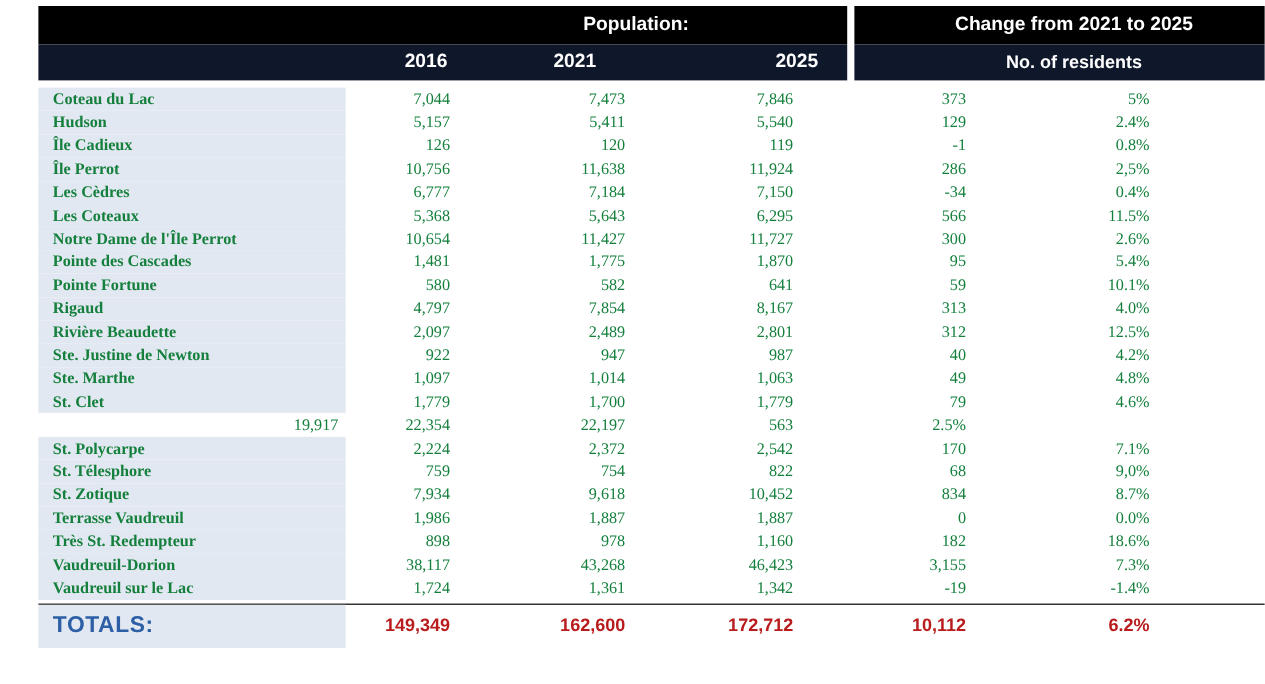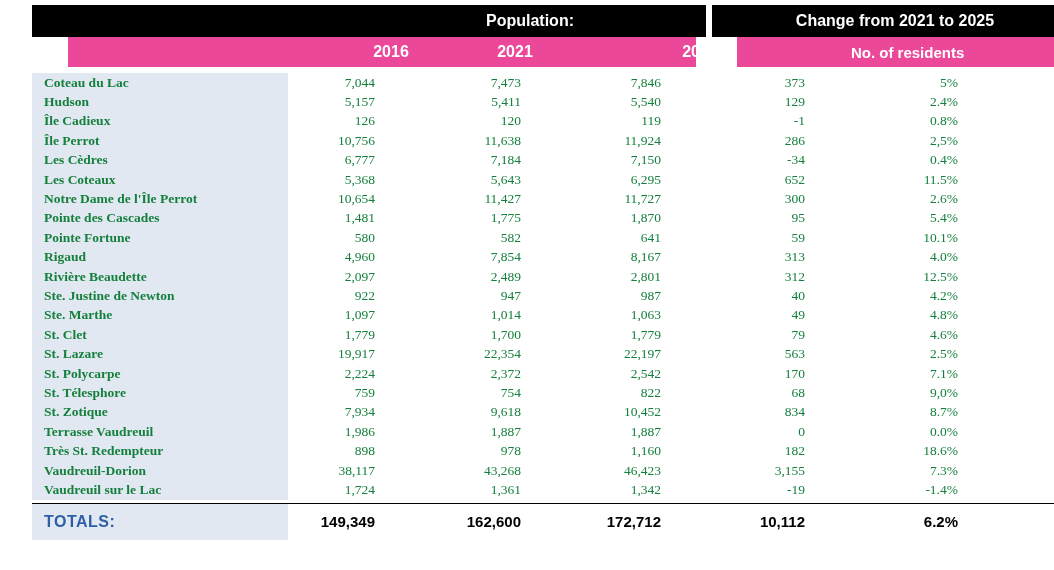--- a/index.html
+++ b/index.html
@@ -13,21 +13,21 @@
   .table-wrap{position:absolute;left:4px;top:5px;width:1046px;padding-left:28px;}
 
   
   .band{display:flex;}
   .band .left-sec{width:674px;position:relative;}
   .band .gap{width:6px;background:#ffffff;}
   .band .right-sec{width:366px;position:relative;display:flex;align-items:center;justify-content:center;}
   .band-black{height:32px;}
   .band-black .left-sec,.band-black .right-sec{background:#000000;}
   .band-blue{height:30px;}
-  .band-blue .left-sec,.band-blue .right-sec{background:#ec4899;margin-left:36px;}
+  .band-blue .left-sec,.band-blue .right-sec{background:#0f172a;}
   .hdr-text{color:#ffffff;font-weight:bold;font-size:16px;white-space:nowrap;}
   .pop-label{position:absolute;top:50%;left:498px;transform:translate(-50%,-50%);}
   .yr{position:absolute;top:50%;transform:translate(-50%,-50%);}
   .yr-2016{left:323px;}
   .yr-2021{left:447px;text-align:right;}
   .yr-2025{left:632px;}
   .residents-label{font-size:15px;}
 
   
   .grid-row{
@@ -46,26 +46,26 @@
     display:flex;align-items:center;
   }
   .cell.num{text-align:right;padding-right:6px;font-weight:normal;}
 
   
   .totals-line{height:1px;background:#000000;margin-top:3px;}
   .totals-row{height:36px;margin-top:0;}
   .totals-row .cell.name{
     background:#e2e8f1;
     color:#2d5fa6;
-    font-size:16px;
+    font-size:19px;
     font-weight:bold;
     letter-spacing:0.5px;
   }
   .totals-row .cell.num{
-    color:#000000;
+    color:#b91c1c;
     font-size:15px;
     font-weight:bold;
   }
 </style>
 </head>
 <body>
 
 <div class="page">
   <div class="table-wrap">
 
@@ -140,21 +140,21 @@
     <div class="cell num">-34</div>
     <div class="cell num">0.4%</div>
     <div class="cell"></div>
   </div>
 
   <div class="grid-row row">
     <div class="cell name">Les Coteaux</div>
     <div class="cell num">5,368</div>
     <div class="cell num">5,643</div>
     <div class="cell num">6,295</div>
-    <div class="cell num">652</div>
+    <div class="cell num">566</div>
     <div class="cell num">11.5%</div>
     <div class="cell"></div>
   </div>
 
   <div class="grid-row row">
     <div class="cell name">Notre Dame de l'Île Perrot</div>
     <div class="cell num">10,654</div>
     <div class="cell num">11,427</div>
     <div class="cell num">11,727</div>
     <div class="cell num">300</div>
@@ -178,21 +178,21 @@
     <div class="cell num">580</div>
     <div class="cell num">582</div>
     <div class="cell num">641</div>
     <div class="cell num">59</div>
     <div class="cell num">10.1%</div>
     <div class="cell"></div>
   </div>
 
   <div class="grid-row row">
     <div class="cell name">Rigaud</div>
-    <div class="cell num">4,960</div>
+    <div class="cell num">4,797</div>
     <div class="cell num">7,854</div>
     <div class="cell num">8,167</div>
     <div class="cell num">313</div>
     <div class="cell num">4.0%</div>
     <div class="cell"></div>
   </div>
 
   <div class="grid-row row">
     <div class="cell name">Rivière Beaudette</div>
     <div class="cell num">2,097</div>
@@ -227,21 +227,20 @@
     <div class="cell name">St. Clet</div>
     <div class="cell num">1,779</div>
     <div class="cell num">1,700</div>
     <div class="cell num">1,779</div>
     <div class="cell num">79</div>
     <div class="cell num">4.6%</div>
     <div class="cell"></div>
   </div>
 
   <div class="grid-row row">
-    <div class="cell name">St. Lazare</div>
     <div class="cell num">19,917</div>
     <div class="cell num">22,354</div>
     <div class="cell num">22,197</div>
     <div class="cell num">563</div>
     <div class="cell num">2.5%</div>
     <div class="cell"></div>
   </div>
 
   <div class="grid-row row">
     <div class="cell name">St. Polycarpe</div>

